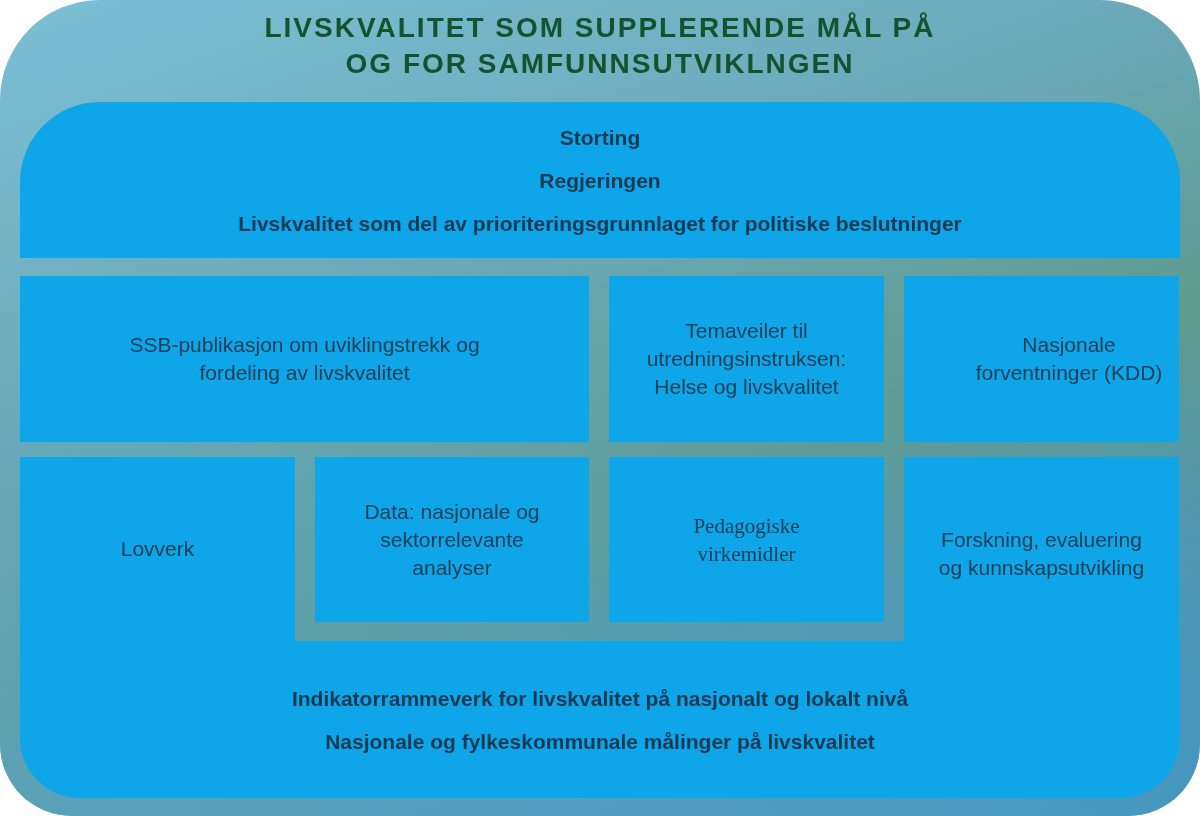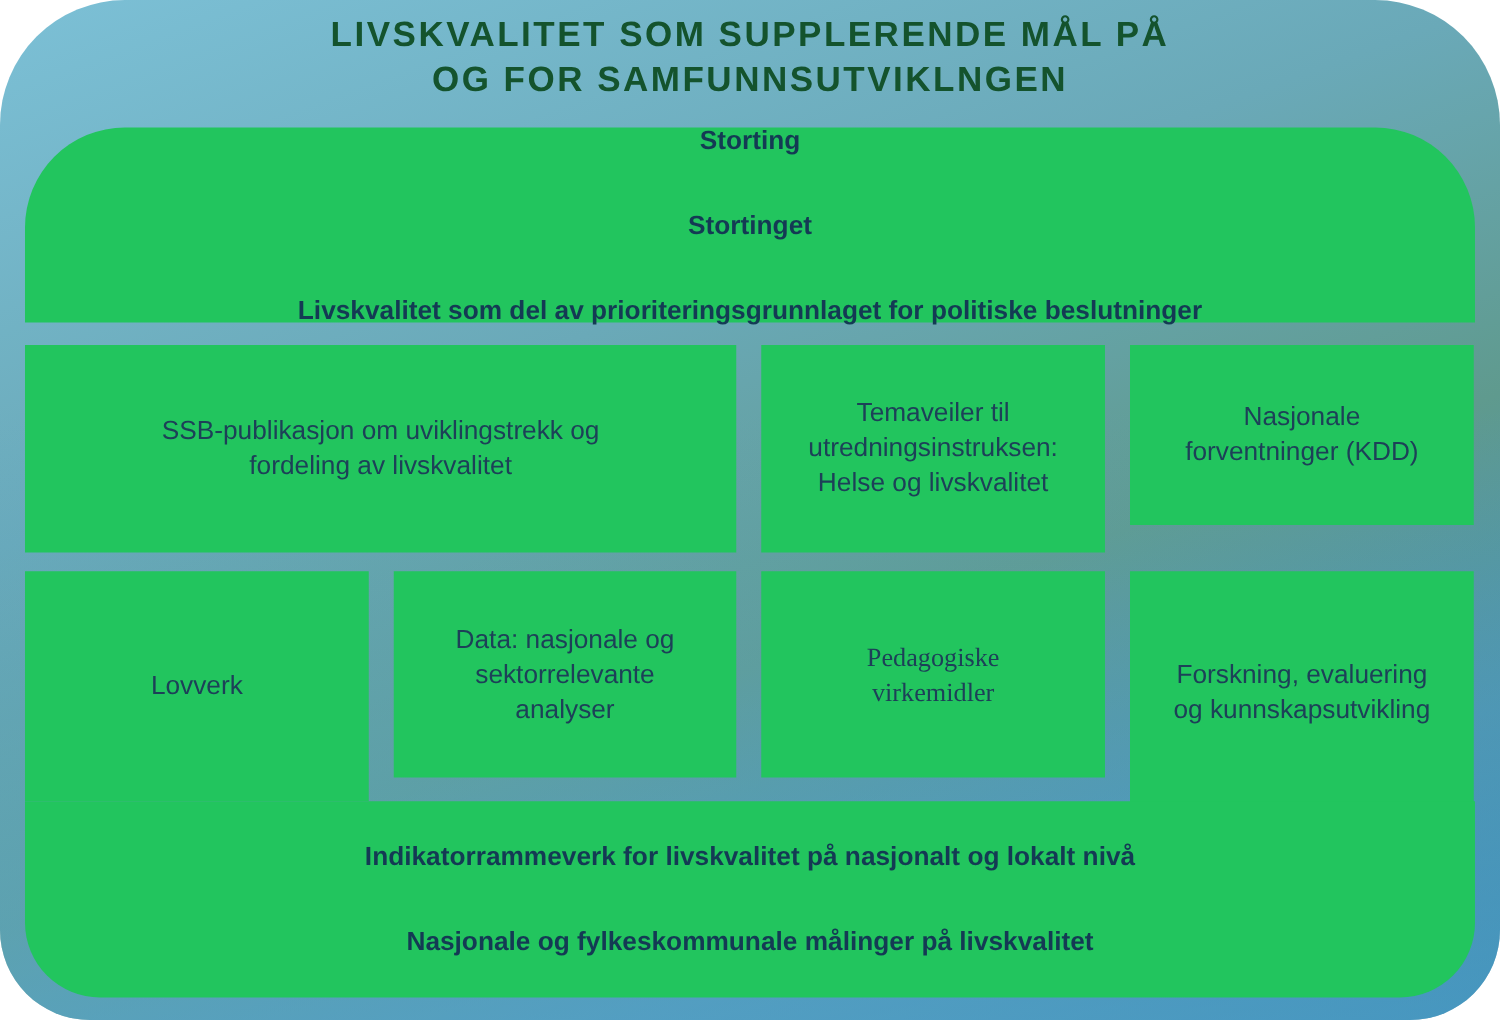--- a/index.html
+++ b/index.html
@@ -12,21 +12,21 @@
   .frame::after {
     content:""; position:absolute; inset:0; border-radius:inherit;
     background: linear-gradient(180deg, rgba(100,180,215,0) 0%, rgba(100,180,215,0) 40%, rgba(90,170,215,0.55) 100%);
     pointer-events:none;
   }
   .title {
     position:absolute; left:0; top:10px; width:1200px; text-align:center;
     color:#14532d; font-weight:bold; font-size:28px; letter-spacing:2px; line-height:36px;
     z-index:2;
   }
-  .panel { position:absolute; background:#22c55e; z-index:2; color:#1a3d56; text-align:center;gap:25px; }
+  .panel { position:absolute; background:#0ea5e9; z-index:2; color:#1a3d56; text-align:center; }
   .top-panel {
     left:20px; top:102px; width:1160px; height:156px;
     border-radius:80px 80px 0 0;
     display:flex; flex-direction:column; align-items:center; justify-content:center;
   }
   .top-panel .line { font-weight:bold; font-size:21px; line-height:43px; color:#143a54; }
   .box { display:flex; flex-direction:column; align-items:center; justify-content:center; font-size:21px; line-height:28px; color:#1d4058; }
   .box .para { margin:4px 0; }
   .bottom-panel {
     left:20px; top:641px; width:1160px; height:157px;
@@ -40,31 +40,31 @@
 
 <div class="frame"></div>
 
 <div class="title">
   <div>LIVSKVALITET SOM SUPPLERENDE MÅL PÅ</div>
   <div>OG FOR SAMFUNNSUTVIKLNGEN</div>
 </div>
 
 <div class="panel top-panel">
   <div class="line">Storting</div>
-  <div class="line">Stortinget</div>
+  <div class="line">Regjeringen</div>
   <div class="line">Livskvalitet som del av prioriteringsgrunnlaget for politiske beslutninger</div>
 </div>
 
 <div class="panel box" style="left:20px; top:276px; width:569px; height:166px;">
   <div class="para" style="width:420px;">SSB-publikasjon om uviklingstrekk og fordeling av livskvalitet</div>
 </div>
 <div class="panel box" style="left:609px; top:276px; width:275px; height:166px;">
   <div class="para" style="width:240px;">Temaveiler til utredningsinstruksen: Helse og livskvalitet</div>
 </div>
-<div class="panel box" style="left:904px; top:276px; width:275px; height:144px;">
+<div class="panel box" style="left:904px; top:276px; width:275px; height:166px;align-items:flex-end;">
   <div class="para" style="width:220px;">Nasjonale forventninger (KDD)</div>
 </div>
 
 <div class="panel box" style="left:20px; top:457px; width:275px; height:184px;">
   <div class="para">Lovverk</div>
 </div>
 <div class="panel box" style="left:315px; top:457px; width:274px; height:165px;">
   <div class="para" style="width:180px;">Data: nasjonale og sektorrelevante analyser</div>
 </div>
 <div class="panel box" style="left:609px; top:457px; width:275px; height:165px;font-family:Liberation Serif, serif;">

